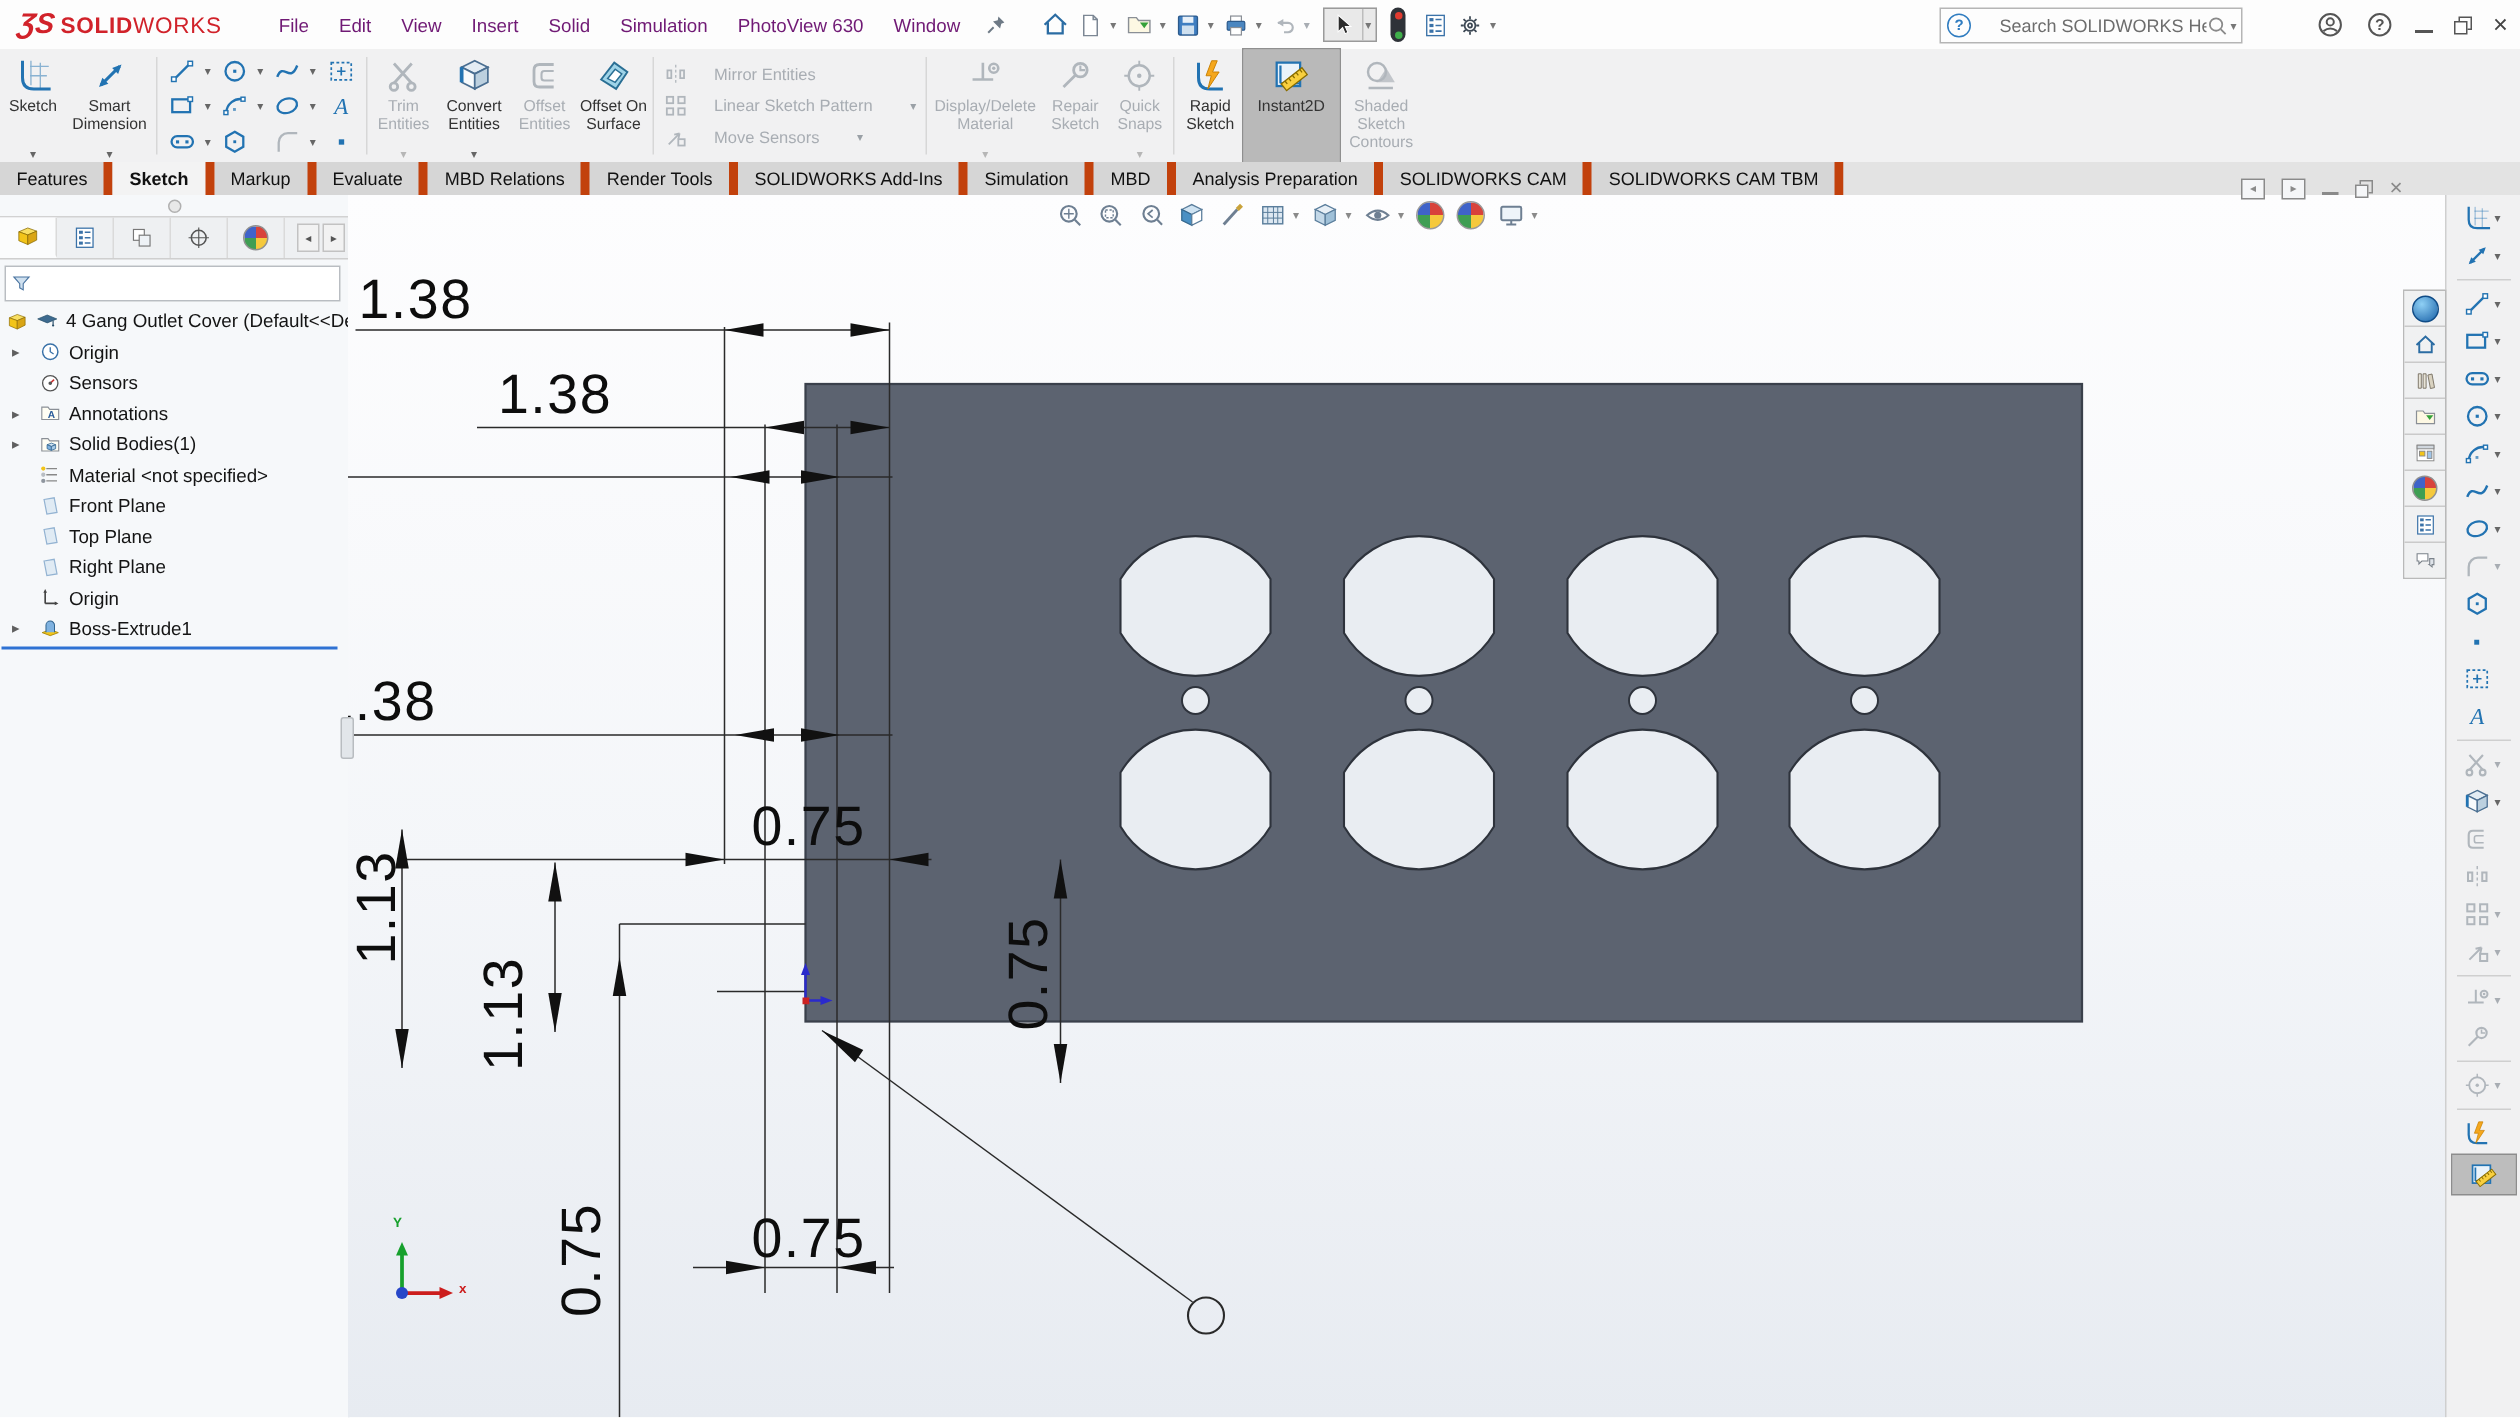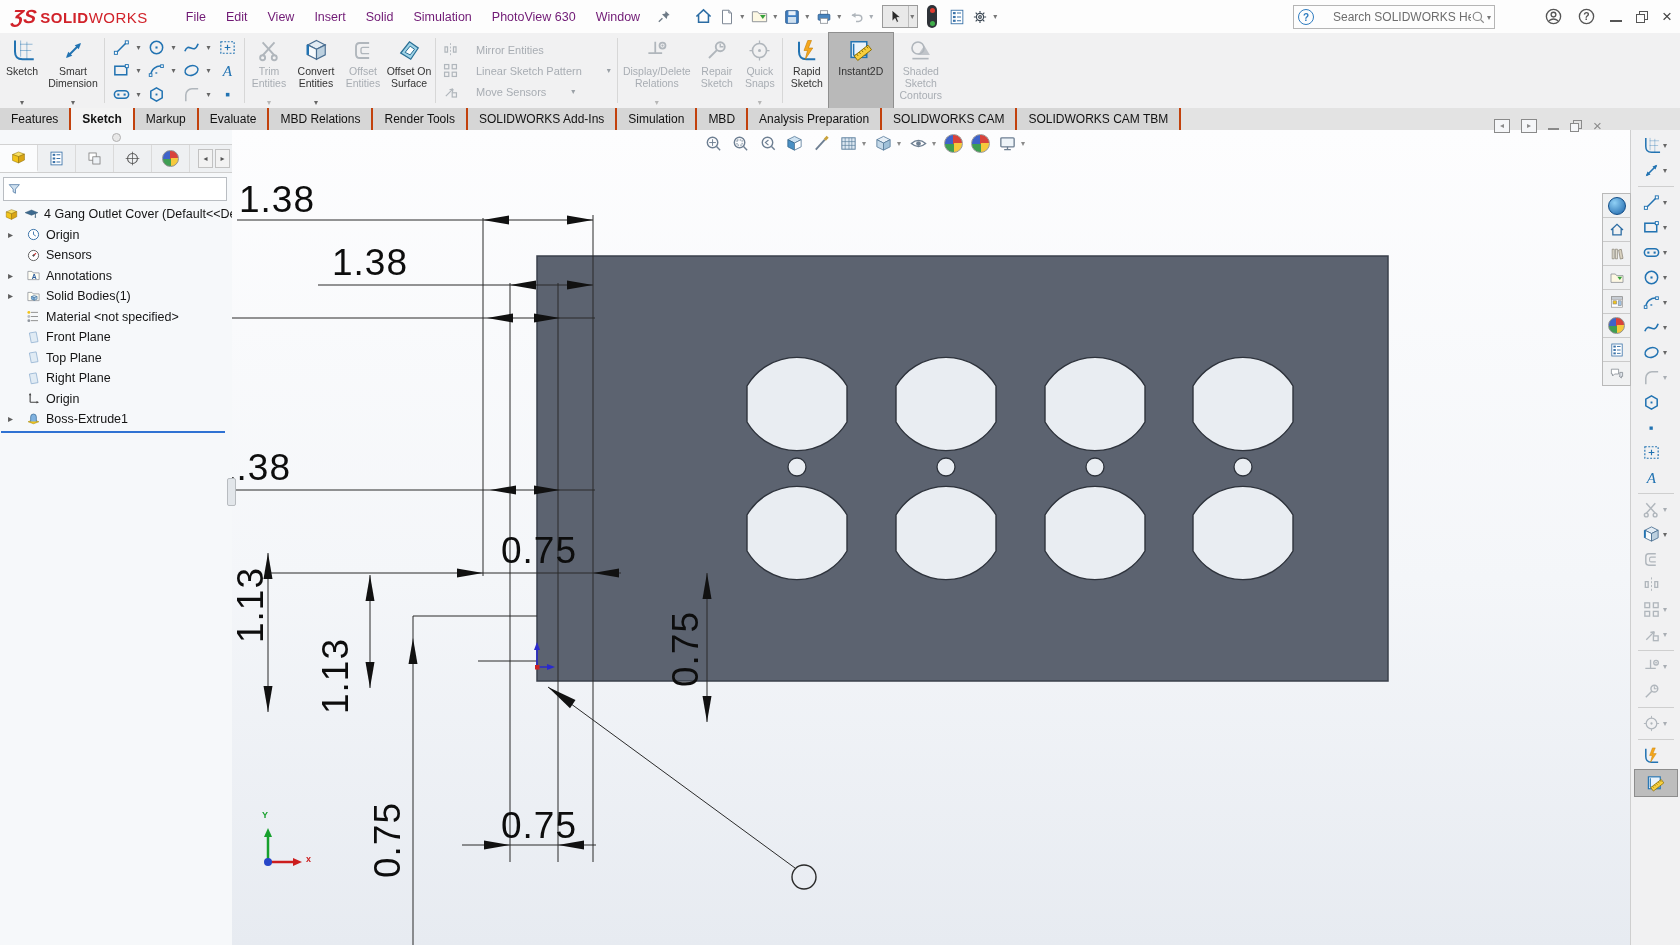--- a/index.html
+++ b/index.html
@@ -44,21 +44,21 @@
   .blu{color:#2273b2}.gry{color:#b0b6bc}.dk{color:#3c4854}
   .egrid{display:grid;grid-template-columns:24px 11px 24px 11px 24px 11px 26px;grid-auto-rows:23.5px;align-items:center;justify-items:center;padding:2px 2px;align-content:center}
   .egrid .ic{width:19px;height:19px}
   .ecaret{font-size:8px;color:#666}
   .stack3{display:flex;flex-direction:column;justify-content:center;gap:3px;padding:0 4px}
   .srow{display:flex;align-items:center;gap:17px;font-size:11px;height:18px}
   .srow .ic{width:17px;height:17px;flex:none}
   .srow .scaret{font-size:8px;color:#9aa0a6;margin-left:8px}
   
   .tabrow{position:absolute;left:0;top:108px;width:1680px;height:22px;background:#d6d6d6;border-bottom:1px solid #a8a8a8;display:flex;font-size:12px;color:#111}
-  .tab{padding:4px 11px 4px;border-right:2px solid #c2410c;white-space:nowrap}
+  .tab{padding:4px 11px 4px;border-right:6px solid #c2410c;white-space:nowrap}
   .tab.active{background:#f3f3f3;font-weight:bold}
   .tabfill{flex:1;background:#e3e3e3}
   .docctl{position:absolute;left:1494px;top:118px;display:flex;align-items:center;gap:11px;z-index:30;color:#8a8a8a}
   .pane{width:14px;height:12px;border:1px solid #8a8a8a;font-size:8px;display:flex;align-items:center;justify-content:center;color:#8a8a8a;background:#f5f6f8}
   .dmin{width:11px;height:7px;border-bottom:2px solid #8a8a8a}
   .drest{position:relative;width:12px;height:12px}
   .drest:before{content:"";position:absolute;left:3px;top:0;width:7px;height:7px;border:1px solid #8a8a8a}
   .drest:after{content:"";position:absolute;left:0;top:3px;width:7px;height:7px;border:1px solid #8a8a8a;background:#f5f6f8}
   .dclose{font-size:15px;color:#8a8a8a;line-height:1}
   
@@ -713,21 +713,21 @@
           </svg>
         <span>Move Sensors</span>
         <span class="scaret">▾</span>
       </div>
     </div>
     <div class="rsep"></div>
     <div class="bigbtn dis" style="width:74px">
       <svg class="ic gry">
           <use href="#i-relations"></use>
         </svg>
-      <span>Display/Delete Relations</span>
+      <span>Display/Delete Material</span>
       <span class="bcaret" style="color:#b6b6b6">▾</span>
     </div>
     <div class="bigbtn dis" style="width:46px">
       <svg class="ic gry">
           <use href="#i-repair"></use>
         </svg>
       <span>Repair Sketch</span>
     </div>
     <div class="bigbtn dis" style="width:40px">
       <svg class="ic gry">

